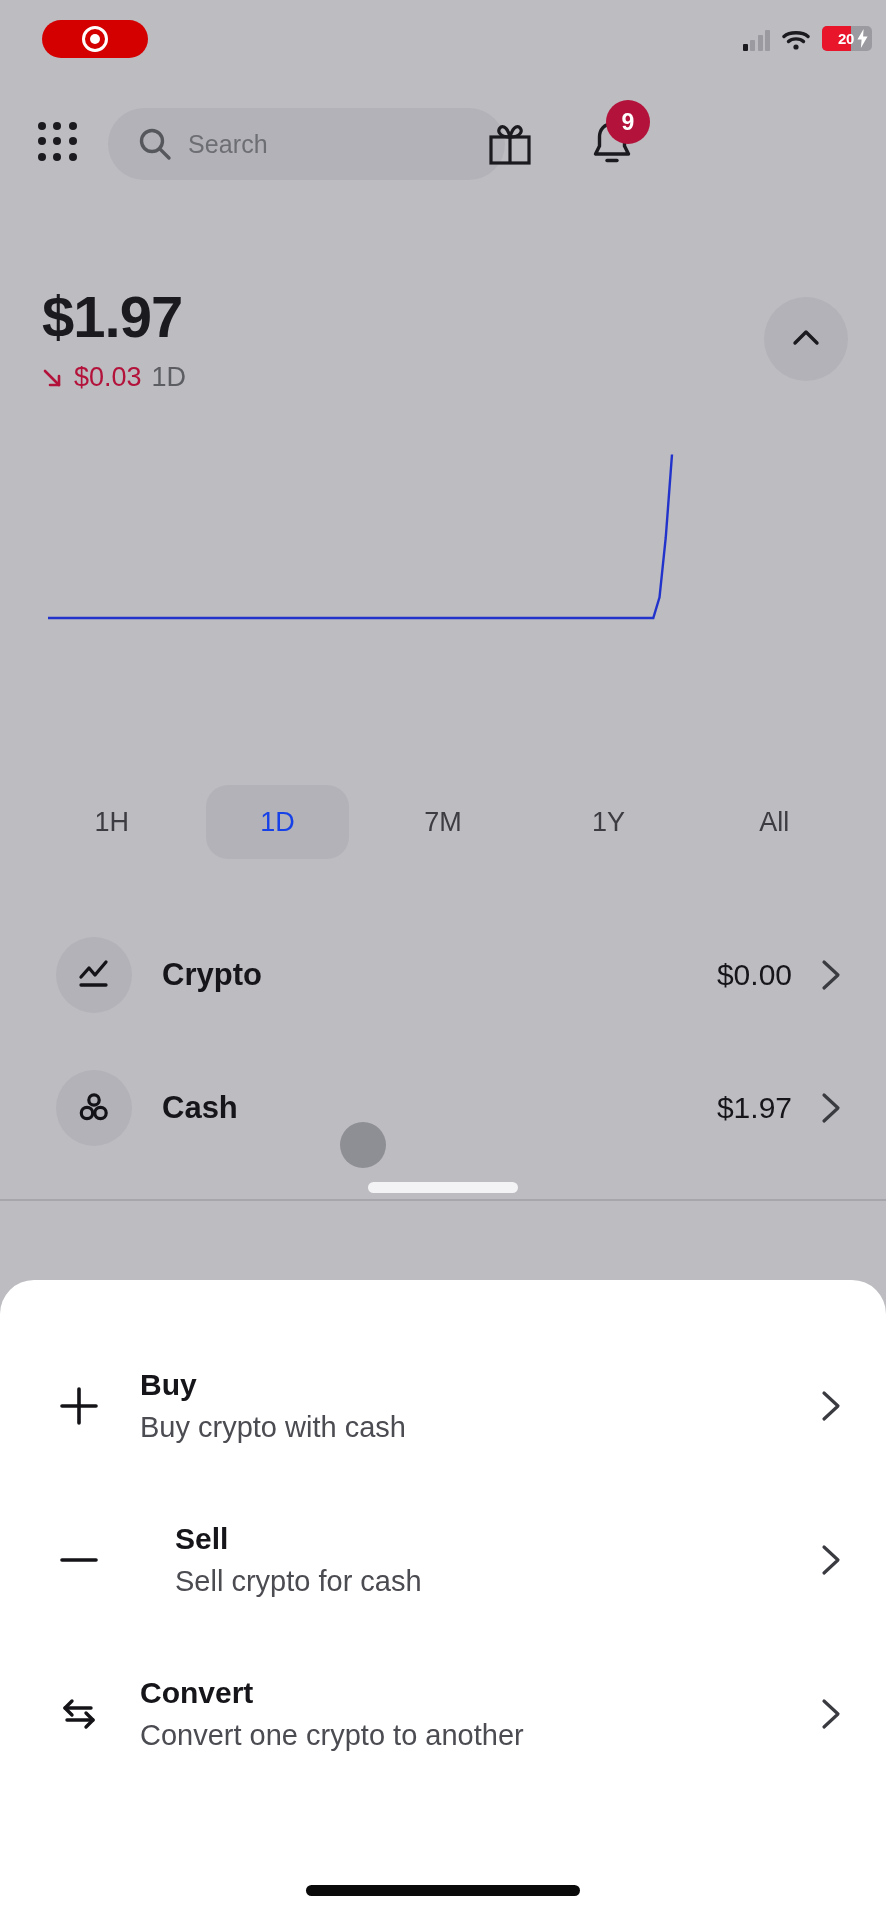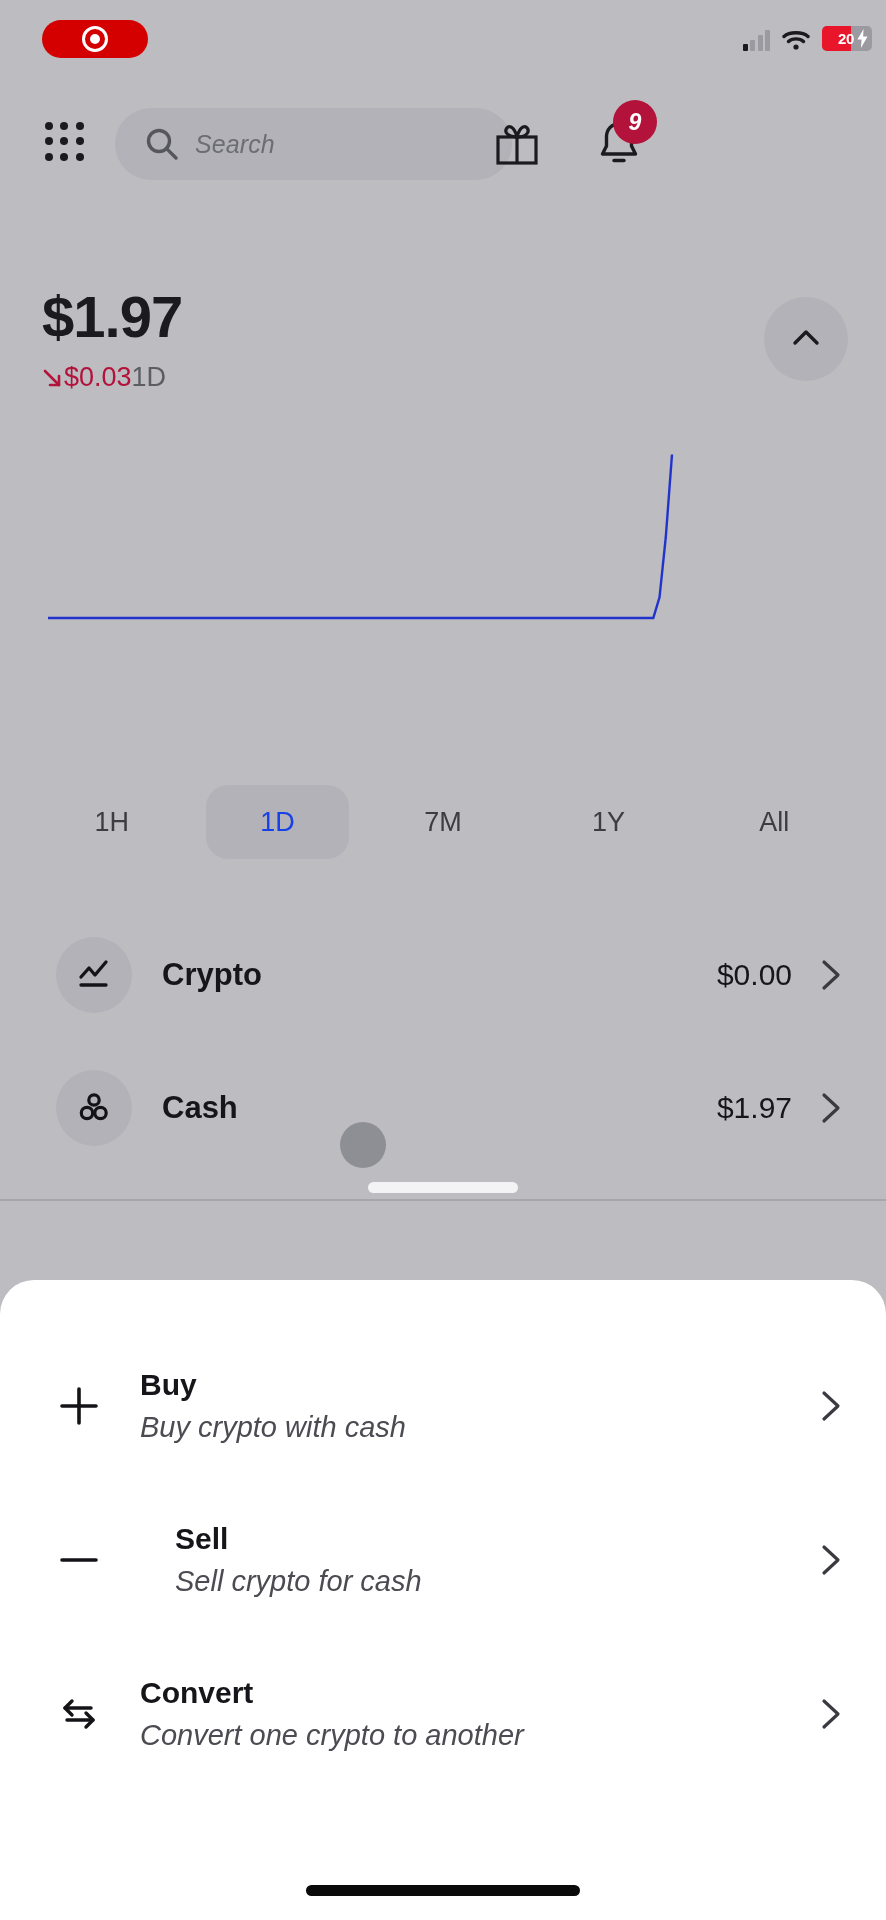--- a/index.html
+++ b/index.html
@@ -45,21 +45,21 @@
   .battery .txt {
     position: relative; z-index: 2; width: 100%;
     text-align: center; color: #ffffff;
     font-size: 15px; font-weight: 700; letter-spacing: -0.4px;
     font-family: "Liberation Sans", sans-serif;
     padding-right: 2px;
   }
   .battery .bolt { position: absolute; right: 4px; top: 3px; z-index: 3; }
 
   
-  .appbar { position: absolute; left: 7px; top: 100px; width: 754px; height: 92px; font-style: italic; }
+  .appbar { position: absolute; left: 0; top: 100px; width: 754px; height: 92px; }
   .grid-icon {
     position: absolute; left: 34px; top: 18px;
     width: 48px; height: 48px;
     display: grid; grid-template-columns: repeat(3, 1fr); grid-template-rows: repeat(3, 1fr);
     gap: 6px; padding: 4px;
   }
   .grid-icon span { width: 8px; height: 8px; border-radius: 50%; background: #1b1b1f; }
 
   .searchbar {
     position: absolute; left: 108px; top: 8px;
@@ -75,21 +75,21 @@
     position: absolute; right: -12px; top: -18px;
     min-width: 44px; height: 44px; border-radius: 22px;
     background: #b3123a; color: #fff;
     display: flex; align-items: center; justify-content: center;
     font-size: 23px; font-weight: 600;
   }
 
   
   .balance { position: absolute; left: 42px; top: 288px; }
   .balance-amt { font-size: 58px; font-weight: 700; color: #1b1b1f; letter-spacing: -1px; line-height: 1; }
-  .balance-change { display: flex; align-items: center; margin-top: 16px; }
+  .balance-change { display: flex; align-items: center; gap: 10px; margin-top: 16px; }
   .chg-arrow { width: 22px; height: 22px; }
   .chg-amt { color: #b3123a; font-size: 27px; font-weight: 500; }
   .chg-period { color: #5c5c63; font-size: 27px; }
 
   .collapse-btn {
     position: absolute; right: 38px; top: 297px;
     width: 84px; height: 84px; border-radius: 42px;
     background: #b2b2b8;
     display: flex; align-items: center; justify-content: center;
   }
@@ -127,21 +127,21 @@
 
   
   .sheet {
     position: absolute; left: 0; top: 1232px; width: 886px; height: 688px;
     background: #ffffff; border-radius: 34px 34px 0 0; margin-top: 48px;
   }
   .sheet-row { position: absolute; left: 0; width: 886px; display: flex; align-items: center; }
   .sheet-row .ico { width: 110px; display: flex; justify-content: center; align-items: center; flex: none; margin-left: 24px; }
   .sheet-texts { margin-left: 6px; }
   .sheet-title { font-size: 30px; font-weight: 700; color: #16161a; line-height: 1.25; }
-  .sheet-sub { font-size: 29px; color: #4b4b52; line-height: 1.32; margin-top: 4px; font-style: italic; }
+  .sheet-sub { font-size: 29px; color: #4b4b52; line-height: 1.32; margin-top: 4px; }
   .sheet-chev { margin-left: auto; margin-right: 42px; width: 26px; height: 34px; flex: none; }
 
   .row-buy { top: 86px; }
   .row-sell { top: 240px; gap: 35px; }
   .row-convert { top: 394px; }
 
   .touch-dot {
     position: absolute; left: 340px; top: 1122px;
     width: 46px; height: 46px; border-radius: 23px; background: #8e8e95;
   }

